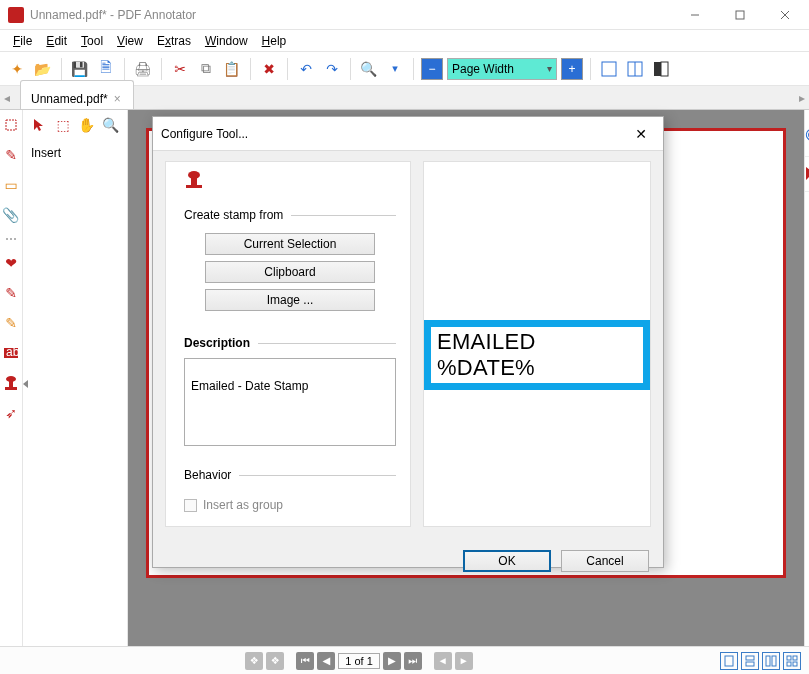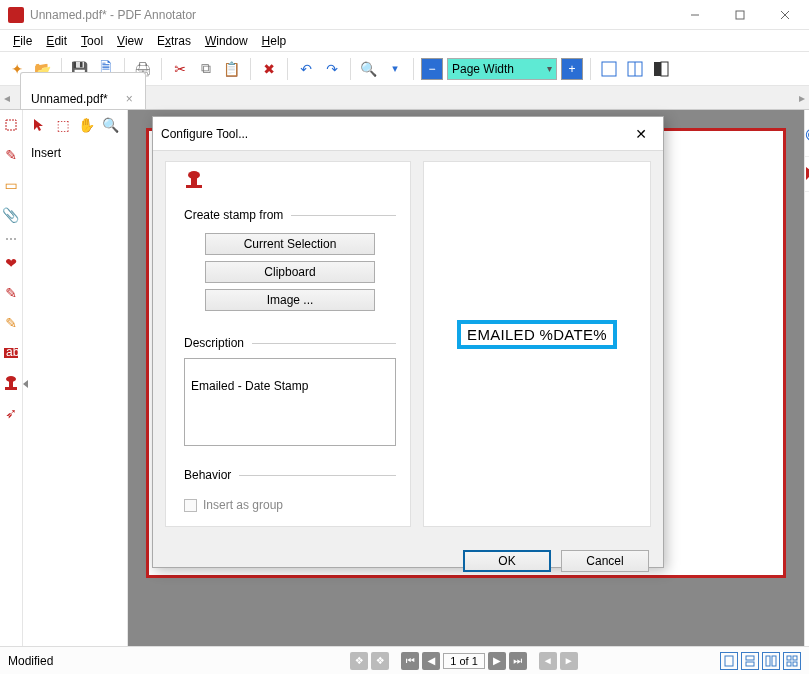--- a/index.html
+++ b/index.html
@@ -23,21 +23,21 @@
 .tb-btn.bordered { border:1px solid #999; background:#fff; }
 .tb-sep { width: 1px; height: 22px; background:#ddd; margin: 0 3px; }
 .zoom-select { height:22px; border:1px solid #adadad; background:#5eead4; display:flex; align-items:center; padding:0 4px; min-width:110px; }
 .zoom-select .chev { margin-left:auto; font-size:10px; color:#555; }
 
 
 .tabstrip { height: 24px; background:#f0f0f0; display:flex; align-items:flex-end; padding-left:10px; border-bottom:1px solid #ccc; position:relative; }
 .tabstrip .left-arr, .tabstrip .right-arr { position:absolute; top:4px; width:14px; height:16px; color:#999; display:flex; align-items:center; justify-content:center; }
 .tabstrip .left-arr { left:0; }
 .tabstrip .right-arr { right:0; }
-.doc-tab { background:#fff; border:1px solid #ccc; border-bottom:none; padding:19px 12px 3px 10px; border-radius: 3px 3px 0 0; display:flex; align-items:center; gap:18px; margin-left:10px;}
+.doc-tab { background:#fff; border:1px solid #ccc; border-bottom:none; padding:11px 12px 3px 10px; border-radius: 3px 3px 0 0; display:flex; align-items:center; gap:6px; margin-left:10px;}
 .doc-tab .close { color:#999; font-size:12px; }
 
 
 .workarea { position:absolute; top:110px; left:0; right:0; bottom:28px; display:flex; }
 .left-tool-col { width: 30px; background:#fff; border-right:1px solid #e5e5e5; display:flex; flex-direction:column; align-items:center; padding-top:4px; gap:8px; }
 .left-tool-col .tool-icon { width:22px; height:22px; display:flex; align-items:center; justify-content:center; }
 .left-tool-col .sep-dots { display:flex; gap:2px; margin:4px 0; }
 .left-tool-col .sep-dots span { width:2px; height:2px; background:#999; border-radius:50%; }
 .left-tool-col .active-mark { position:relative; }
 .left-tool-col .active-mark::after { content:""; position:absolute; right:-6px; top:8px; width:0; height:0; border-top:4px solid transparent; border-bottom:4px solid transparent; border-right:5px solid #888; }
@@ -72,21 +72,21 @@
 .statusbar .view-icons .vi { width:18px; height:18px; border:1px solid #3a7cc7; display:flex; align-items:center; justify-content:center; }
 
 
 .dialog { position:absolute; left:152px; top:116px; width:512px; height:452px; background:#f0f0f0; border:1px solid #aaa; box-shadow: 3px 3px 12px rgba(0,0,0,.25); display:flex; flex-direction:column; }
 .dlg-title { height:40px; background:#fff; display:flex; align-items:center; padding:0 8px; border-bottom:1px solid #ddd;gap:28px; }
 .dlg-title .t { flex:1; }
 .dlg-title .x { width:28px; text-align:center; font-size:14px; }
 .dlg-body { flex:1; display:flex; padding:10px 12px 0 12px; gap:12px; }
 .dlg-left { width: 246px; background:#fff; border:1px solid #e0e0e0; padding: 8px 14px 14px 18px; display:flex; flex-direction:column; }
 .dlg-right { flex:1; background:#fff; border:1px solid #e0e0e0; display:flex; align-items:flex-start; justify-content:center; padding-top:158px; }
-.stamp-preview { border:4px solid #0ea5e9; padding:2px 6px; font-size:15px; font-weight:400; letter-spacing:.3px; }
+.stamp-preview { border:7px solid #0ea5e9; padding:2px 6px; font-size:22px; font-weight:400; letter-spacing:.3px; }
 
 .tab-icon-stamp { width:22px; height:22px; margin-bottom:6px; }
 .fs-label { display:flex; align-items:center; gap:8px; margin: 10px 0 8px 0; text-align: center; }
 .fs-label .lab { white-space:nowrap; }
 .fs-label .line { flex:1; height:1px; background:#ccc; }
 .opt-btn { width: 170px; height:22px; border:1px solid #adadad; background:linear-gradient(#f5f5f5,#e8e8e8); margin:3px auto; display:flex; align-items:center; justify-content:center; cursor:default; }
 .desc-box { width:100%; height:88px; border:1px solid #adadad; background:#fff; padding:20px 6px; resize:none; font-family:inherit; font-size:12px; }
 .chk-row { display:flex; align-items:center; gap:6px; color:#888; margin-top:8px; }
 .chk-row .chk { width:13px; height:13px; border:1px solid #bbb; background:#fafafa; }
 
@@ -307,21 +307,20 @@
     </div>
     <div class="pointer-panel">
       <svg width="14" height="16">
           <polygon points="1,1 1,14 5,10 7,15 9,14 7,9 12,9" fill="#c02020"></polygon>
         </svg>
     </div>
   </div>
 </div>
 
 <div class="statusbar">
-  <div class="status-left">Modified</div>
   <div class="pager">
     <div class="pg-btn light">❖</div>
     <div class="pg-btn light">❖</div>
     <div style="width:6px"></div>
     <div class="pg-btn">⏮</div>
     <div class="pg-btn">◀</div>
     <div class="pg-field">1 of 1</div>
     <div class="pg-btn">▶</div>
     <div class="pg-btn">⏭</div>
     <div style="width:6px"></div>
@@ -379,21 +378,21 @@
       <div class="opt-btn">
           <span>Current Selection</span>
         </div>
       <div class="opt-btn">
           <span>Clipboard</span>
         </div>
       <div class="opt-btn">
           <span>Image ...</span>
         </div>
 
-      <div class="fs-label" style="margin-top:22px;">
+      <div class="fs-label" style="margin-top:22px;font-weight:bold;">
         <span class="lab">Description</span>
         <span class="line"></span>
       </div>
       <textarea class="desc-box" style="">Emailed - Date Stamp</textarea>
 
       <div class="fs-label" style="margin-top:22px;">
         <span class="lab">Behavior</span>
         <span class="line"></span>
       </div>
       <div class="chk-row">

